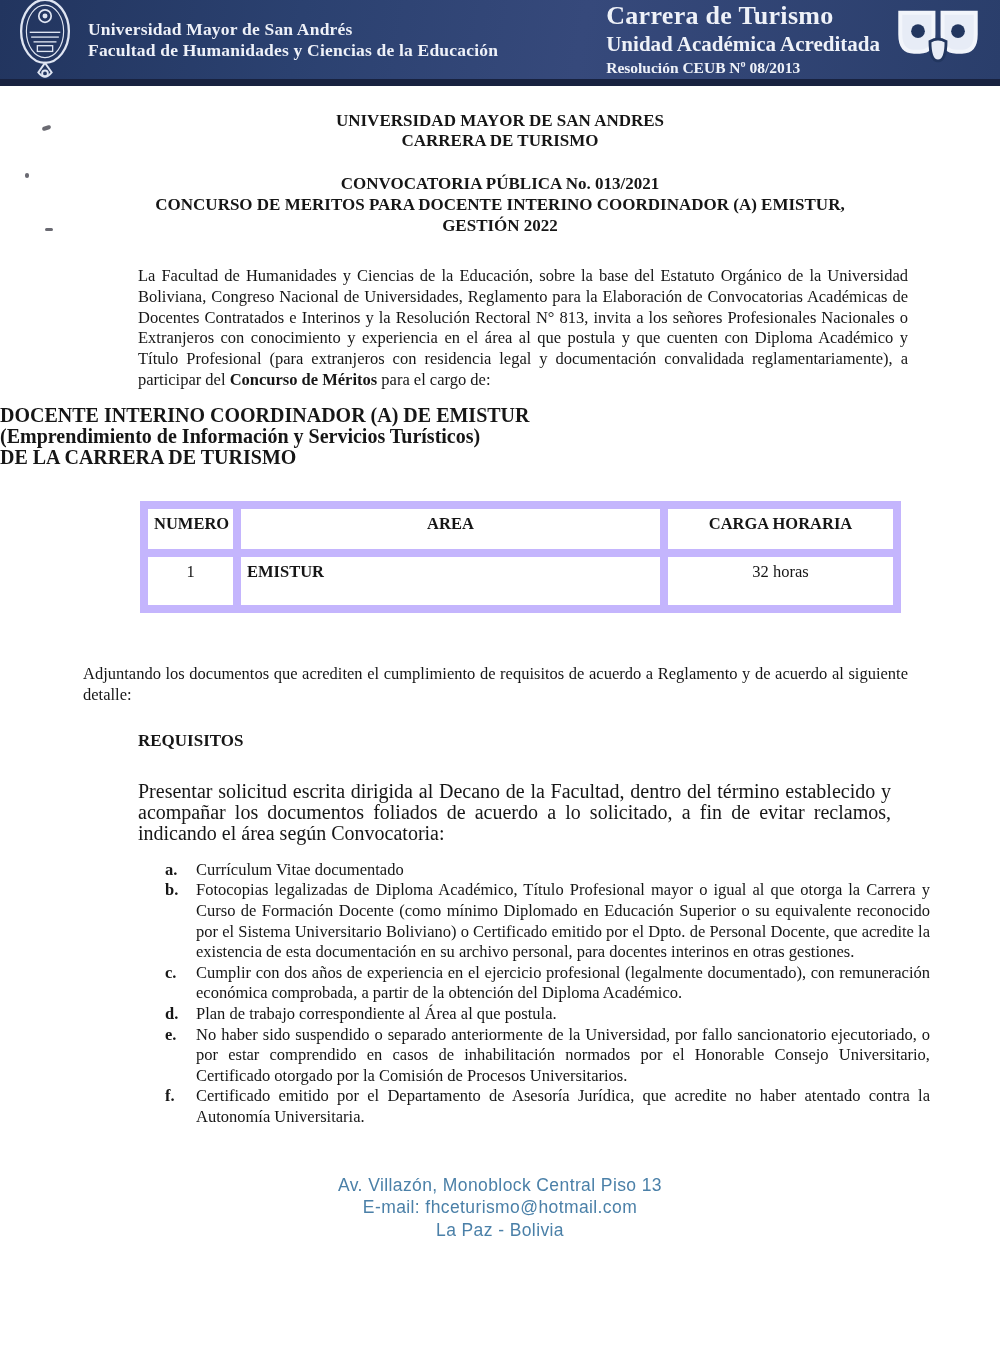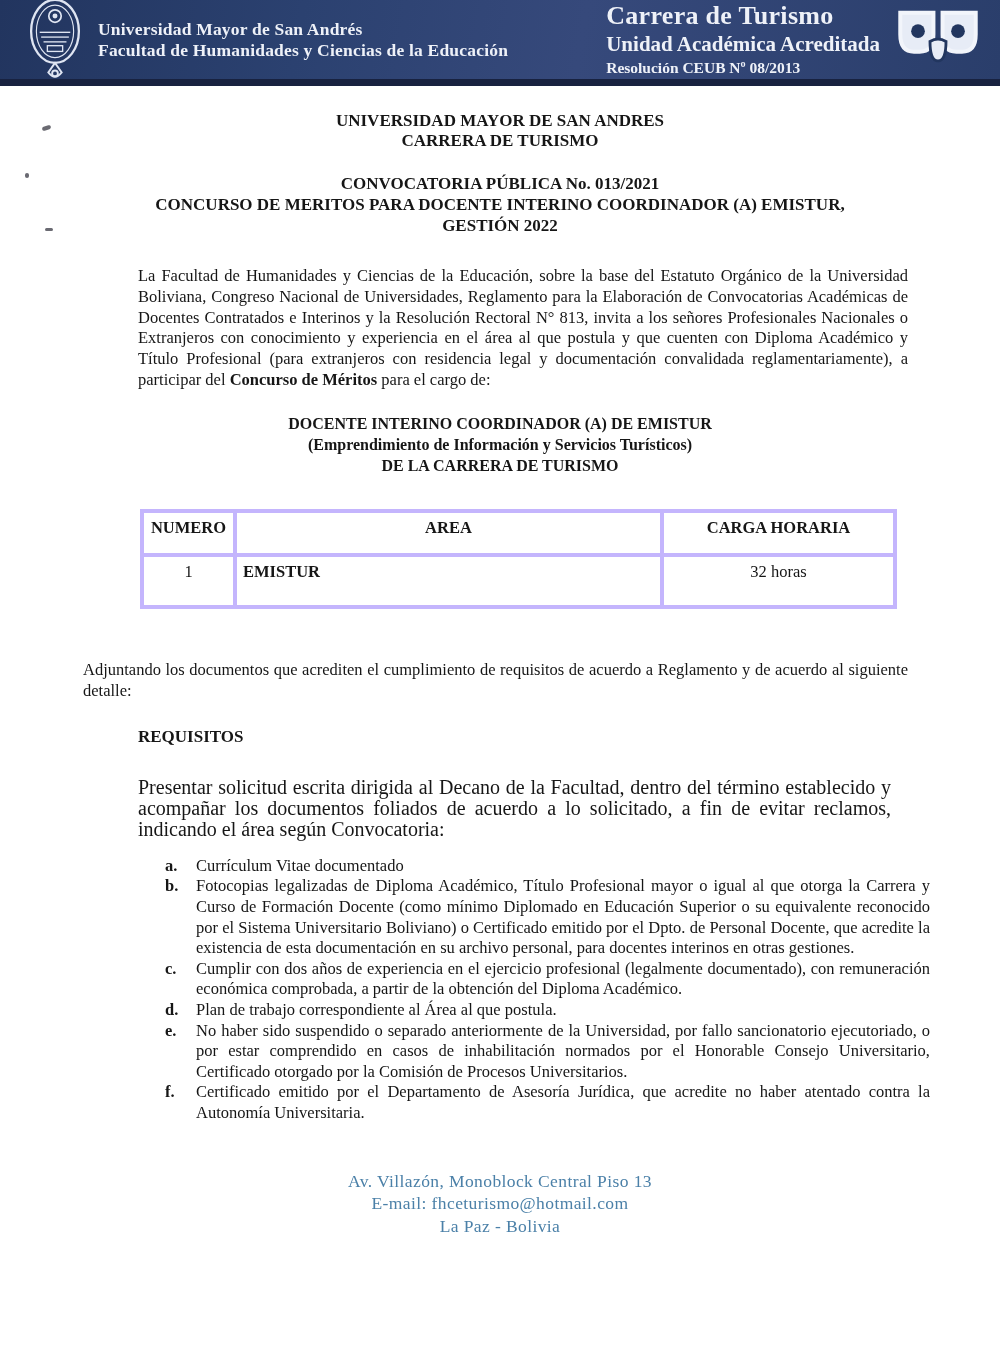--- a/index.html
+++ b/index.html
@@ -10,21 +10,21 @@
     color:#161616;
     position:relative;
     overflow:hidden;
   }
   
   .banner{
     height:86px;
     background:linear-gradient(100deg,#22355f 0%,#2b4170 30%,#36497b 58%,#2a3e6b 100%);
     border-bottom:7px solid #182240;
     display:flex;align-items:center;
-    padding:0 16px 0 26px;box-sizing:border-box;
+    padding:0 16px 0 16px;box-sizing:border-box;
   }
   .seal-wrap{flex:0 0 auto;margin-top:2px;}
   .banner-left-text{margin-left:14px;color:#eef1f8;}
   .banner-left-text .l1{font-size:17.5px;font-weight:bold;letter-spacing:.2px;}
   .banner-left-text .l2{font-size:17.5px;font-weight:bold;letter-spacing:.2px;}
   .banner-right{margin-left:auto;display:flex;align-items:center;gap:12px;}
   .banner-right-text{color:#eef1f8;text-align:left;}
   .banner-right-text .r1{font-size:26px;font-weight:bold;letter-spacing:.3px;line-height:28px;}
   .banner-right-text .r2{font-size:21px;font-weight:bold;margin-top:2px;}
   .banner-right-text .r3{font-size:15.5px;font-weight:bold;margin-top:2px;}
@@ -34,30 +34,30 @@
   .art1{left:42px;top:126px;width:9px;height:4px;transform:rotate(-18deg);}
   .art2{left:25px;top:173px;width:4px;height:5px;}
   .art3{left:45px;top:228px;width:8px;height:3px;}
   
   .title-block{margin-top:25px;text-align:center;font-weight:bold;font-size:17px;line-height:20px;}
   .convocatoria-block{margin-top:22px;text-align:center;font-weight:bold;font-size:17px;line-height:21px;}
   .intro-par{
     margin:30px 92px 0 138px;
     text-align:justify;font-size:16.5px;line-height:20.8px;
   }
-  .position-block{margin-top:22px;text-align:center;font-weight:bold;font-size:16px;line-height:21px;}
+  .position-block{margin-top:14px;text-align:left;font-weight:bold;font-size:20px;line-height:21px;}
   
   .vac-table{
     margin:33px 0 0 140px;
     border-collapse:collapse;
     width:753px;
     table-layout:fixed;
   }
   .vac-table th,.vac-table td{
-    border:4px solid #c4b5fd;
+    border:8px solid #c4b5fd;
     vertical-align:top;
     font-size:16.5px;
     padding:5px 6px 4px 6px;
   }
   .vac-table th{font-weight:bold;text-align:center;height:31px;}
   .vac-table td{height:39px;}
   .col-num{width:93px;}
   .col-area{width:427px;}
   .col-carga{width:233px;}
   .cell-num{text-align:center;}
@@ -74,21 +74,21 @@
     text-align:justify;font-size:20px;line-height:21px;
   }
   .req-list{margin:16px 70px 0 165px;}
   .req-item{display:flex;font-size:16.5px;line-height:20.6px;}
   .req-label{flex:0 0 31px;font-weight:bold;}
   .req-text{flex:1;text-align:justify;}
   
   .footer{
     margin-top:46px;
     text-align:center;
-    font-family:Liberation Serif, serif;
+    font-family:Liberation Sans, sans-serif;
     color:#4b80a8;
     font-size:17.5px;line-height:22.5px;
     letter-spacing:.4px;
   }
 </style>
 </head>
 <body>
 
 <div class="banner">
   <div class="seal-wrap">

